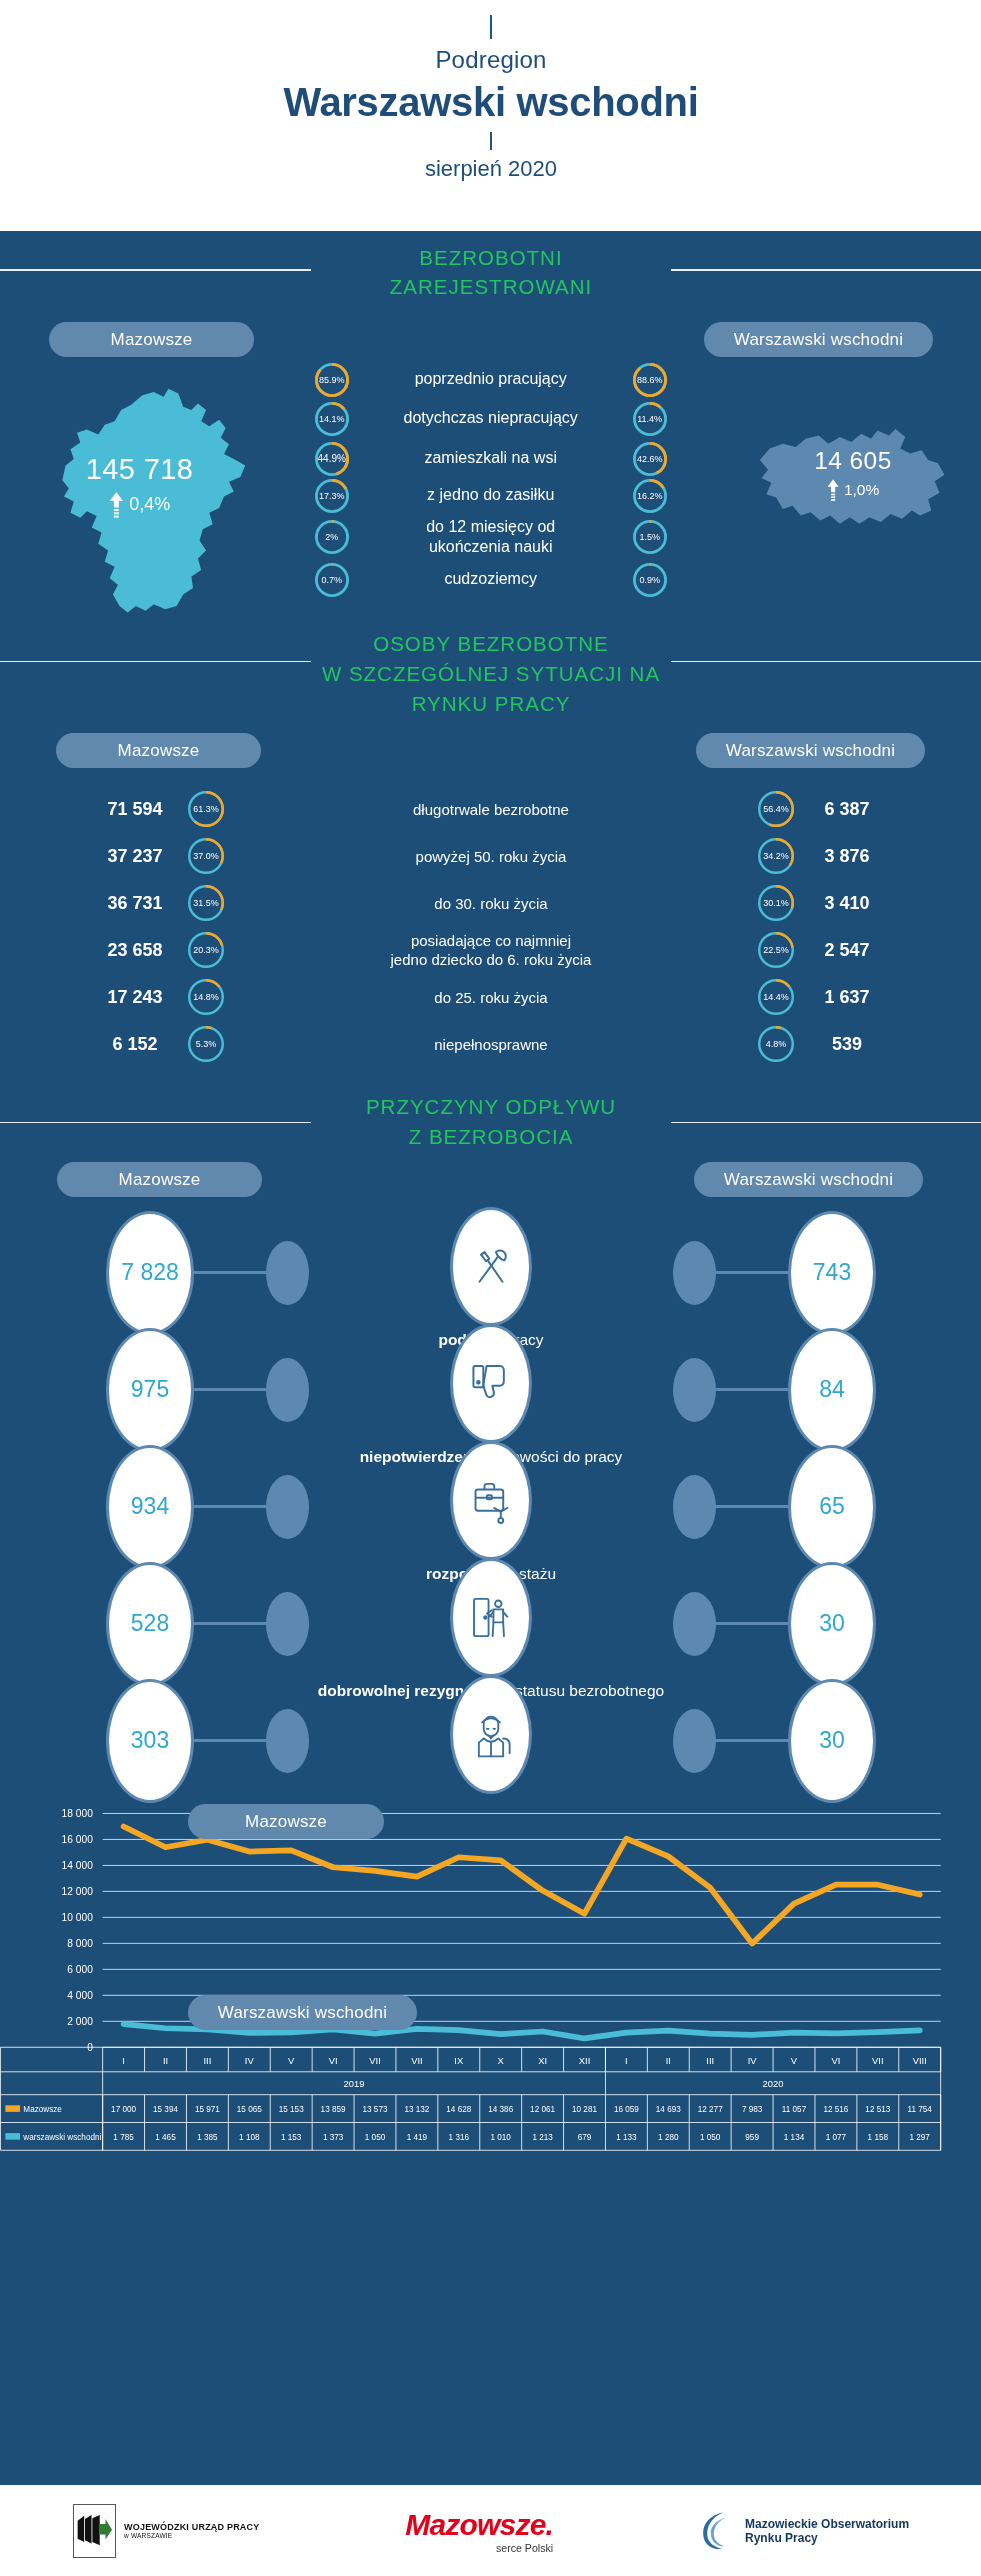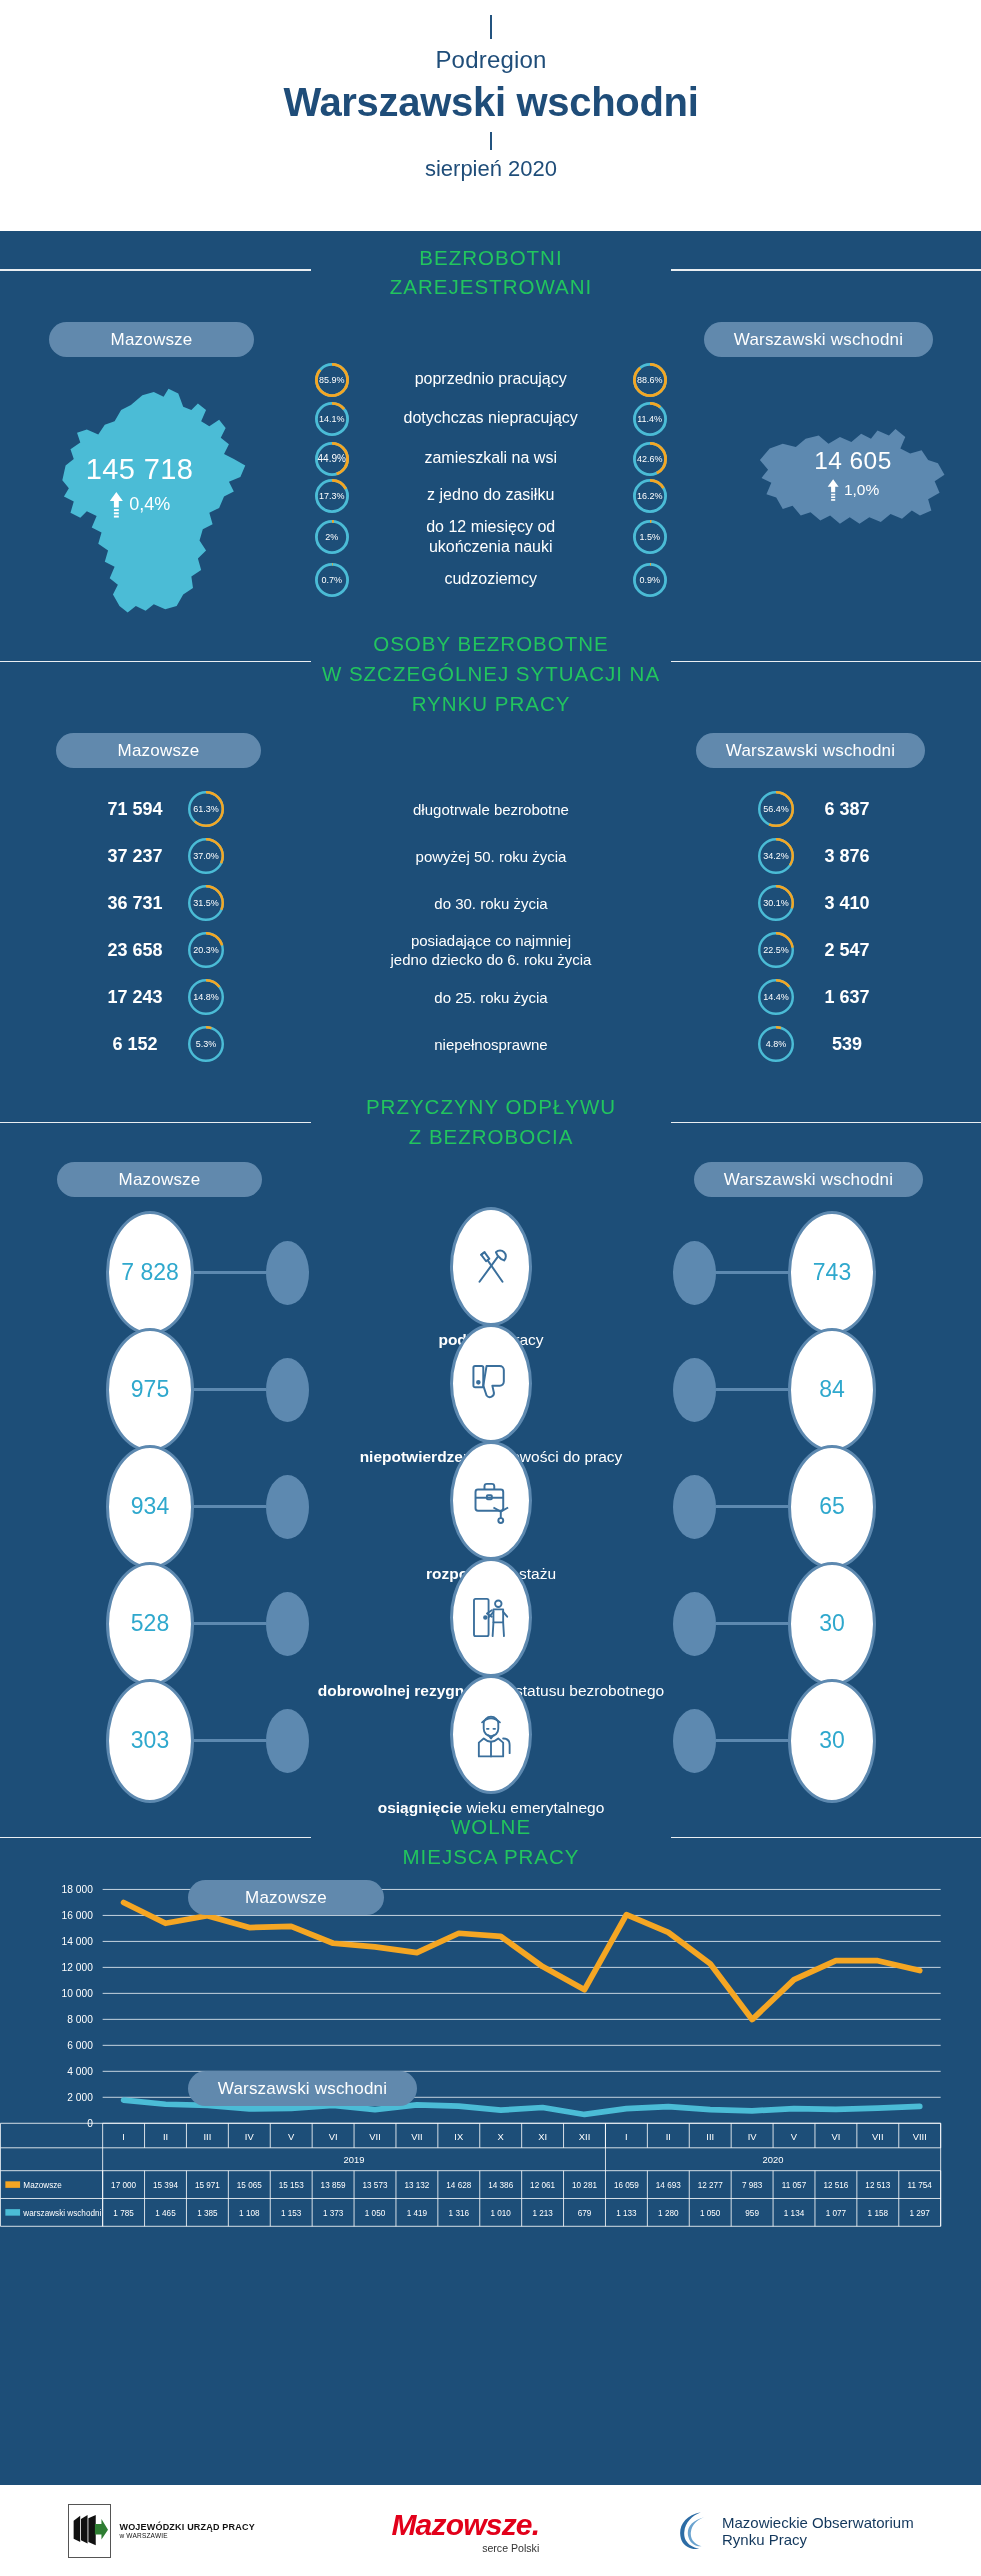--- a/index.html
+++ b/index.html
@@ -117,21 +117,21 @@
   .logo-block { display: flex; align-items: center; gap: 8.2px; }
   .wup-mark {
     width: 43px; height: 54px; border: 0.8px solid #555;
     display: flex; align-items: center; justify-content: center;
   }
   .wup-txt1 { font-size: 9px; font-weight: bold; color: #111; letter-spacing: 0.2px; }
   .wup-txt2 { font-size: 6.5px; color: #111; letter-spacing: 0.2px; }
   .mz-logo { text-align: center; }
   .mz-word { font-size: 30px; font-weight: bold; color: #e2001a; font-style: italic; letter-spacing: -0.8px; }
   .mz-tag  { font-size: 10.6px; color: #333; text-align: right; }
-  .mo-txt1 { font-size: 15px; font-weight: normal; color: #12375c; }
+  .mo-txt1 { font-size: 12px; font-weight: bold; color: #12375c; }
 </style>
 </head>
 <body>
 
 <div class="page">
 
   <div class="header">
     <div class="hdr-tick"></div>
     <div class="hdr-sub1">Podregion</div>
     <div class="hdr-title">Warszawski wschodni</div>
@@ -607,37 +607,30 @@
      <path d="M18 16 a9 9 0 0 1 18 0 v6 a9 9 0 0 1 -18 0 z"></path>
                   <path d="M16 14 q11 -10 22 0"></path>
      <path d="M22 22 h2 M30 22 h2"></path>
                   <path d="M24 30 l3 4 3 -4"></path>
      <path d="M18 34 q9 8 18 0 l6 5 v17 h-30 v-17 z"></path>
                   <path d="M27 38 v18"></path>
      <path d="M42 34 q8 0 8 8 v10"></path>
                 </g>
               </svg>
             </div>
-        <div class="icon-cap"><b>osiągnięcie</b><span> wieku emerytalnego</span></div>
       </div>
 
       <div style="position:absolute;right:106px;top:0;display:flex;align-items:center;">
         <div class="oval-small"></div>
         <div class="connector" style="width:72px;"></div>
         <div class="oval-big">30</div>
       </div>
         </div>
       </div>
 
-    <div class="sec-band" style="padding-top:16.4px;">
-      <div class="rule l" style="top:41px;"></div>
-      <div class="rule r" style="top:41px;"></div>
-      <div class="sec-title">WOLNE</div>
-      <div class="sec-title">MIEJSCA PRACY</div>
-    </div>
 
     <div id="chart-area" style="margin-top: 6.5px; position: relative;"><div class="pill mz" style="position:absolute;left:188px;top:1.6px;z-index:3;width:196px;">Mazowsze</div>
      <div class="pill" style="position:absolute;left:188px;top:193px;z-index:3;width:229px;">Warszawski wschodni</div>
      <svg width="982" height="372" viewBox="0 0 1200 455">
           <line class="grid-line" x1="125" y1="300" x2="1150" y2="300"></line>
           <text class="axis-label" x="113" y="304" text-anchor="end">0</text>
           <line class="grid-line" x1="125" y1="268.22222222222223" x2="1150" y2="268.22222222222223"></line>
           <text class="axis-label" x="113" y="272.22222222222223" text-anchor="end">2 000</text>
           <line class="grid-line" x1="125" y1="236.44444444444446" x2="1150" y2="236.44444444444446"></line>
           <text class="axis-label" x="113" y="240.44444444444446" text-anchor="end">4 000</text>

